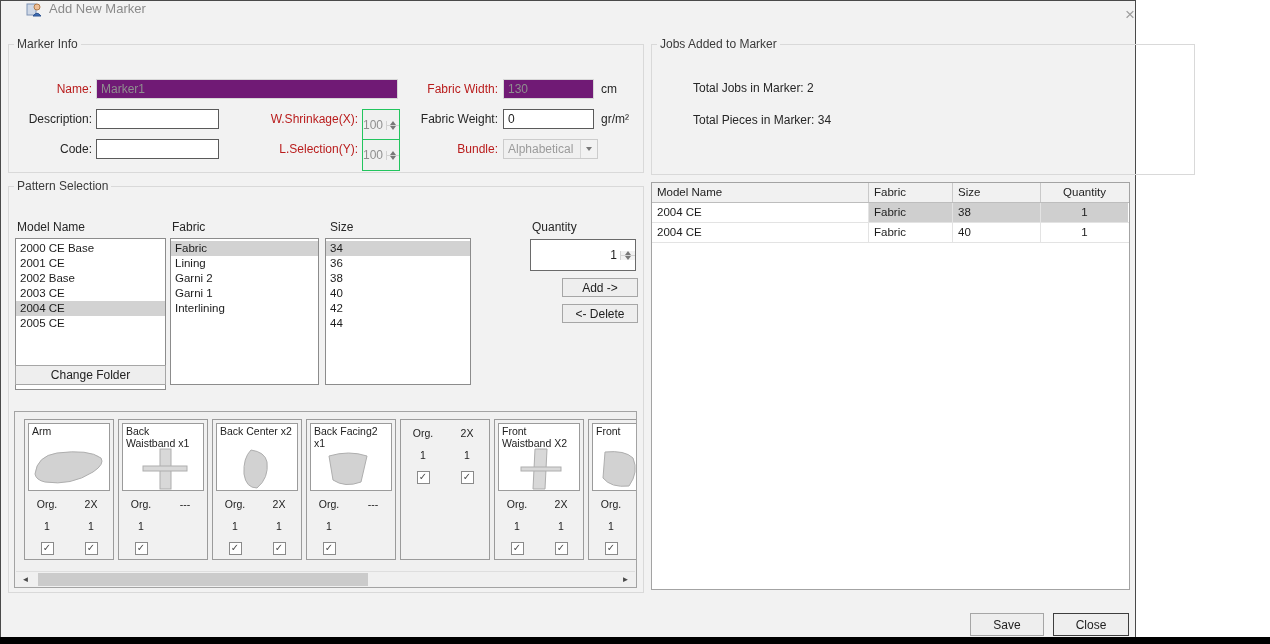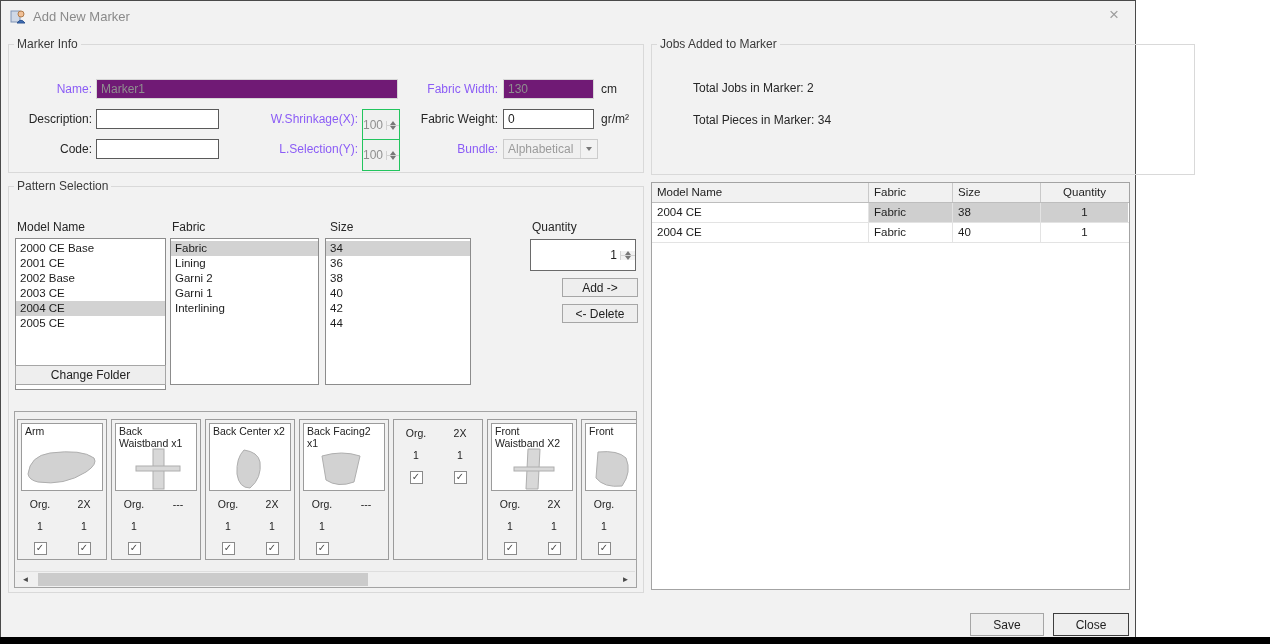--- a/index.html
+++ b/index.html
@@ -2,30 +2,30 @@
 <html><head>
 <meta charset="utf-8">
 <style>
   * { margin:0; padding:0; box-sizing:border-box; }
   html,body { width:1270px; height:644px; font-family:"Liberation Sans", sans-serif; background:#fff; }
   .stage { position:relative; width:1270px; height:644px; overflow:hidden; background:#fff; }
   .bottom-strip { position:absolute; left:0; top:637px; width:1270px; height:7px; background:#000; }
 
   .window { position:absolute; left:0; top:0; width:1136px; height:638px; background:#f2f2f2; border:1px solid #4a4a4a; }
 
-  .titlebar { position:absolute; left:0; top:0; width:100%; height:30px; display:flex; align-items:center; padding-left:9px; }
+  .titlebar { position:absolute; left:16px; top:0; width:100%; height:30px; display:flex; align-items:flex-start; padding-left:9px; }
   .title { margin-left:7px; font-size:13px; color:#8a8a8a; }
   .close { position:absolute; right:16px; top:5px; font-size:17px; color:#9e9e9e; cursor:pointer; line-height:1; }
 
   fieldset.group { position:absolute; border:1px solid #d9d9d9; }
   fieldset.group legend { margin-left:5px; padding:0 3px; font-size:12px; color:#3a3a3a; }
 
   .lbl { position:absolute; font-size:12px; color:#262626; height:20px; line-height:20px; white-space:nowrap; }
   .lbl.right { text-align:right; }
-  .lbl.dis { color:#8b5cf6; }
+  .lbl.dis { color:#b91c1c; }
 
   .txt { position:absolute; height:20px; border:1px solid #5a5a5a; background:#fff; font-family:inherit; font-size:12px; color:#222; padding:0 4px; outline:none; }
   .txt.dis { border-color:#d6d6d6; background:#701a75; color:#8f8f8f; }
 
   .spinbox { position:absolute; height:32px; display:flex; border:1px solid #22c55e; background:#f0f0f0;align-items:center; }
   .spinbox .num { flex:1; text-align:right; font-size:12px; line-height:18px; padding-right:3px; color:#8f8f8f; }
   .spinbox.en { background:#fff; border-color:#6a6a6a; }
   .spinbox.en .num { color:#222; }
   .spin { width:15px; display:flex; flex-direction:column; border-left:1px solid #d2d2d2; }
   .sb { flex:1; display:flex; align-items:center; justify-content:center; background:#f2f2f2; cursor:pointer; }
@@ -38,21 +38,21 @@
   .combo .cbtn { width:17px; display:flex; align-items:center; justify-content:center; border-left:1px solid #d6d6d6; background:#f2f2f2; cursor:pointer; }
 
   .list { position:absolute; background:#fff; border:1px solid #8c8c8c; overflow:hidden; padding-top:2px; }
   .li { height:15px; line-height:15px; font-size:11.5px; padding-left:4px; color:#1c1c1c; white-space:nowrap; cursor:default; }
   .li.sel { background:#d2d2d2; }
 
   .btn { position:absolute; display:flex; align-items:center; justify-content:center; font-size:12px; color:#222; background:#eeeeee; border:1px solid #a6a6a6; cursor:pointer; }
   .btn.default { border-color:#3e3e3e; }
 
   .pieces-panel { position:absolute; border:1px solid #a3a3a3; background:#f0f0f0; overflow:hidden; }
-  .cards { position:absolute; left:2px; top:7px; display:flex; gap:4px; width:900px; }
+  .cards { position:absolute; left:9px; top:7px; display:flex; gap:4px; width:900px; }
   .card { flex:0 0 90px; width:90px; height:141px; border:1px solid #9b9b9b; background:#f1f1f1; }
   .thumb { margin:3px; height:68px; border:1px solid #9b9b9b; background:#fff; position:relative; overflow:hidden; }
   .pname { font-size:10.5px; color:#222; padding:2px 3px 0; line-height:11.5px; position:relative; z-index:2; }
   .thumb svg { position:absolute; left:2px; bottom:0; z-index:1; }
   .prow { display:flex; font-size:10.5px; color:#222; }
   .prow span { flex:1; text-align:center; }
   .prow.labels { margin-top:7px; }
   .prow.qtys { margin-top:10px; }
   .prow.checks { margin-top:9px; }
   .cb { width:13px; height:13px; border:1px solid #8a8a8a; background:#fff; display:inline-flex; align-items:center; justify-content:center; cursor:pointer; }

